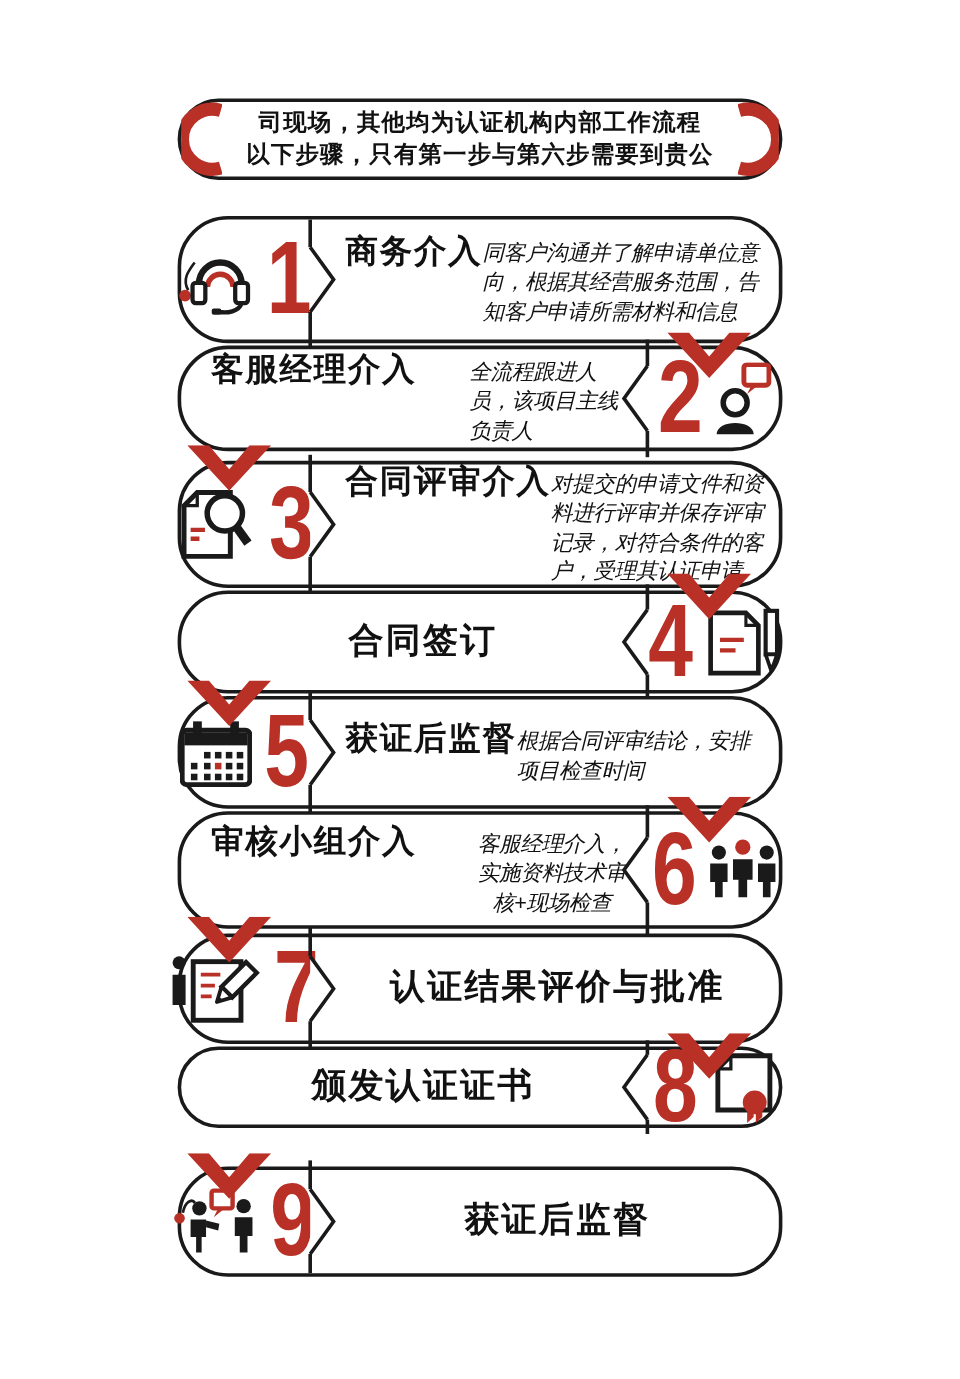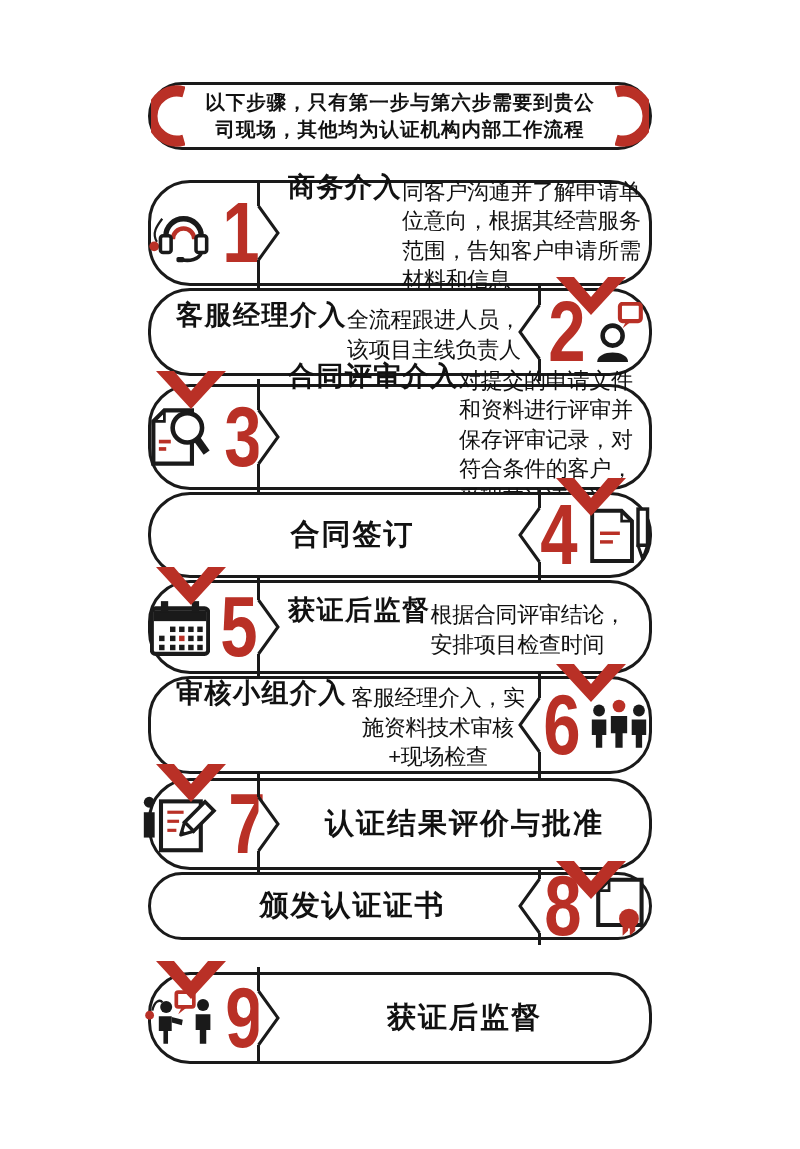--- a/index.html
+++ b/index.html
@@ -15,23 +15,23 @@
   .h-arc.l{left:0;} .h-arc.r{right:0;}
 
   
   .bubble{position:absolute;left:148px;width:504px;box-sizing:border-box;background:#fff;
           border:3px solid #1a1a1a;border-radius:42px;display:flex;align-items:center;}
   .zone{width:110px;flex:none;display:flex;align-items:center;justify-content:center;gap:5px;}
   .zone.right-z{width:112px;}
   .num{font-weight:700;font-size:86px;line-height:0.85;color:#b93026;transform:scaleX(0.78);transform-origin:center;}
   .text-zone{flex:1;min-width:0;display:flex;flex-direction:row;justify-content:center;}
   .bubble.icon-left  .text-zone{padding:4px 8px 4px 27px;}
-  .bubble.icon-right .text-zone{padding:4px 8px 4px 25px;}
+  .bubble.icon-right .text-zone{padding:4px 8px 4px 25px;gap:44px;}
   .title{font-size:27px;font-weight:700;letter-spacing:1.5px;line-height:1.15;white-space:nowrap;}
-  .desc{font-size:22px;line-height:1.34;letter-spacing:-0.3px;margin-top:5px;}
+  .desc{font-size:18px;line-height:1.34;letter-spacing:-0.3px;margin-top:5px;font-style:italic;}
   .desc:empty{display:none;}
   .bubble.center-title .title{font-size:29px;text-align:center;letter-spacing:2px;}
 
   
   .sep{position:absolute;top:-8px;bottom:-8px;width:24px;pointer-events:none;}
   .sep.sep-l{left:106px;} .sep.sep-r{left:387px;}
   .sep i{position:absolute;left:0;width:3px;background:#1a1a1a;display:block;}
   .sep .lt{top:0;height:calc(50% - 27px);}
   .sep .lb{bottom:0;height:calc(50% - 27px);}
   .sep.no-top .lt{top:8px;height:calc(50% - 35px);}
@@ -49,22 +49,22 @@
 
 <div class="canvas">
 
   <div class="notice">
     <svg class="h-arc l" viewBox="0 0 34 62">
       <path d="M33,7 A25,25 0 1 0 33,55" fill="none" stroke="#b93026" stroke-width="11"></path>
     </svg>
     <svg class="h-arc r" viewBox="0 0 34 62">
       <path d="M1,7 A25,25 0 1 1 1,55" fill="none" stroke="#b93026" stroke-width="11"></path>
     </svg>
+    <div class="nline">司现场，其他均为认证机构内部工作流程</div>
     <div class="nline">以下步骤，只有第一步与第六步需要到贵公</div>
-    <div class="nline">司现场，其他均为认证机构内部工作流程</div>
   </div>
 
   <div class="bubble icon-left" style="top:180px;height:106px;">
     <div class="zone">
       <svg class="icon" width="64" height="62" viewBox="0 0 72 68">
         <path d="M10,44 C4,34 10,26 16,18" fill="none" stroke="#1a1a1a" stroke-width="2.5"></path>
         <circle cx="7" cy="49" r="5.5" fill="#b93026"></circle>
         <path d="M20,38 A20,20 0 0 1 60,38" fill="none" stroke="#1a1a1a" stroke-width="6"></path>
         <path d="M28,41 A12,12 0 0 1 52,41" fill="none" stroke="#b93026" stroke-width="5"></path>
         <rect x="14" y="37" width="12" height="19" rx="3" fill="#fff" stroke="#1a1a1a" stroke-width="4"></rect>

